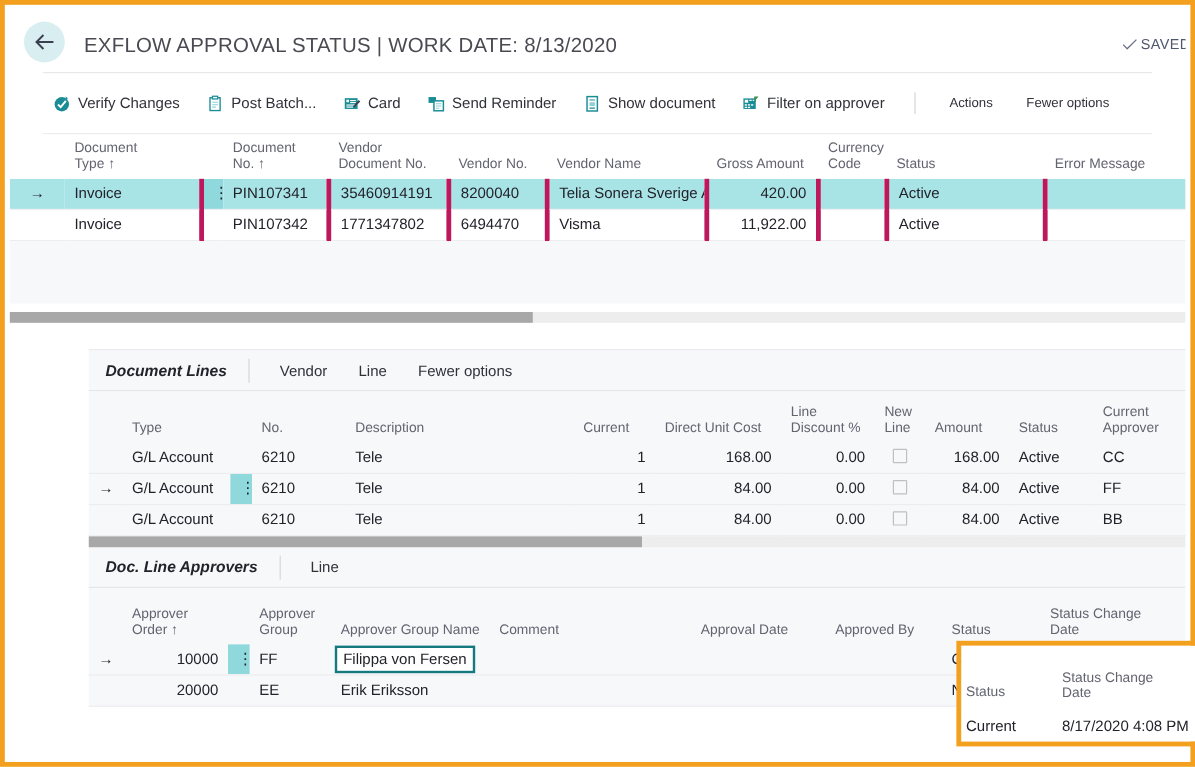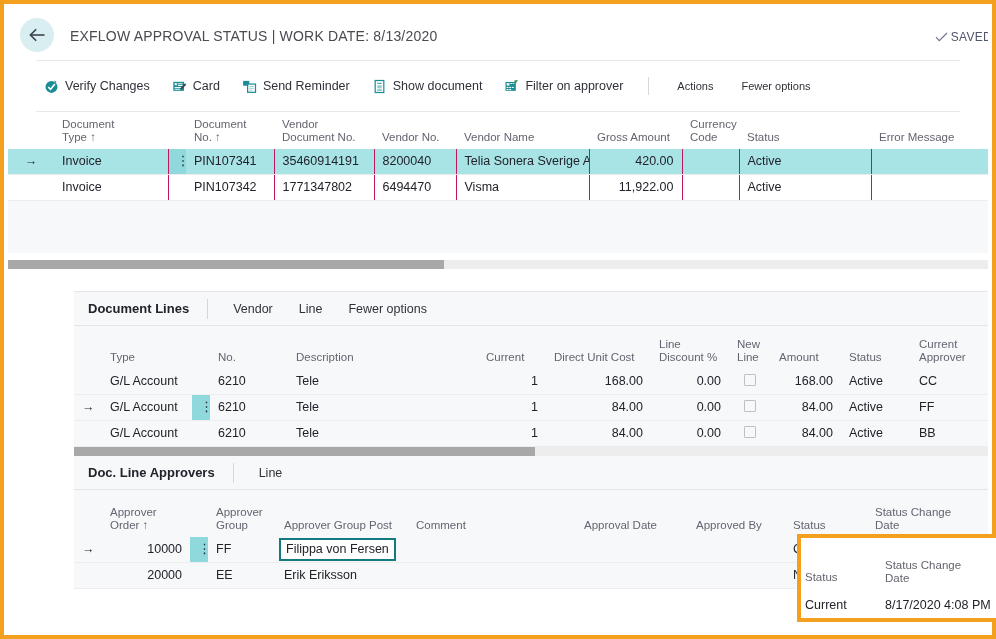--- a/index.html
+++ b/index.html
@@ -32,21 +32,21 @@
   .back-btn {
     position: absolute; left: 12px; top: 10px;
     width: 34px; height: 34px; border-radius: 50%;
     background: #D8EEF0;
     display: flex; align-items: center; justify-content: center;
     cursor: pointer;
   }
   .back-btn svg { display:block; }
   .page-title {
     position: absolute; left: 62px; top: 20px;
-    font-size: 14px; letter-spacing: .2px;
+    font-size: 17px; letter-spacing: .2px;
     color: #4A4A52;
   }
   .saved-wrap {
     position: absolute; right: -4px; top: 22px;
     display: flex; align-items: center; gap: 3px;
     font-size: 12px; color: #50566B; letter-spacing: .3px;
     white-space: nowrap;
   }
   .saved-check { width: 13px; height: 10px; display:block; }
 
@@ -94,21 +94,21 @@
   .grid td {
     font-size: 12.5px;
     color: #22222A;
     padding: 4px 8px;
     line-height: 17px;
     white-space: nowrap;
     overflow: hidden;
   }
   .num { text-align: right; }
   .link { color: #1A8C96; }
-  .vline { border-right: 1px solid #be185d; }
+  .vline { border-right: 4px solid #be185d; }
   .rowline td { border-bottom: 1px solid #EDEDF0; }
 
   
   .maingrid-wrap {
     position: relative;
     height: 148px;
     background: #ffffff;
     overflow: hidden;
   }
   .maingrid-wrap .grid { margin-top: 6px; }
@@ -141,21 +141,21 @@
   }
   .card-bar {
     display: flex; align-items: center;
     height: 34px;
     padding-left: 10px;
     border-bottom: 1px solid #E6E6EA;
     background: #F7F8FA;
     white-space: nowrap;
   }
   .card-title {
-    font-size: 13px; font-weight: bold; color: #22222A; padding: 0 14px 0 4px;
+    font-size: 13px; font-weight: bold; color: #22222A; padding: 0 14px 0 4px; font-style: italic;
   }
   .card-sep { width:1px; height: 20px; background:#D6D6DB; margin: 0 12px 0 4px; }
   .card-act { font-size: 12.5px; color: #31313A; padding: 0 13px; cursor: pointer; }
 
   .card-body { background: #F7F8FA; padding-top: 12px; }
   .card .grid th { color: #646470; }
   .card .grid td { color: #22222A; }
 
   .chk {
     display: inline-block; width: 12px; height: 12px;
@@ -214,20 +214,30 @@
 
       <div class="cmd">
         <svg class="ic" viewBox="0 0 16 16">
           <circle cx="8" cy="8.4" r="6.4" fill="#1A8C96"></circle>
           <path d="M4.6 8.6 L7 11 L11.6 5.4" fill="none" stroke="#ffffff" stroke-width="1.7"></path>
           <path d="M11.3 1.6 L13.6 3.1 L11.6 4" fill="#1A8C96"></path>
         </svg>
         <span>Verify Changes</span>
       </div>
 
+      <div class="cmd">
+        <svg class="ic" viewBox="0 0 16 16">
+          <rect x="3.2" y="2.6" width="9" height="11.4" fill="none" stroke="#1A8C96" stroke-width="1.2"></rect>
+          <rect x="5.4" y="1.3" width="4.6" height="2.4" fill="#ffffff" stroke="#1A8C96" stroke-width="1.1"></rect>
+          <line x1="5.2" y1="6.6" x2="10.2" y2="6.6" stroke="#8ED0D4" stroke-width="1"></line>
+          <line x1="5.2" y1="8.8" x2="10.2" y2="8.8" stroke="#8ED0D4" stroke-width="1"></line>
+          <line x1="5.2" y1="11" x2="8.4" y2="11" stroke="#8ED0D4" stroke-width="1"></line>
+        </svg>
+        <span>Post Batch...</span>
+      </div>
 
       <div class="cmd">
         <svg class="ic" viewBox="0 0 16 16">
           <rect x="1.4" y="3" width="11.4" height="9.6" fill="#1A8C96"></rect>
           <rect x="2.8" y="4.4" width="2.4" height="2.2" fill="#ffffff"></rect>
           <rect x="6.2" y="4.6" width="5" height="1" fill="#ffffff"></rect>
           <rect x="6.2" y="6.4" width="5" height="1" fill="#ffffff"></rect>
           <rect x="2.8" y="8.6" width="8.4" height="1" fill="#ffffff"></rect>
           <rect x="2.8" y="10.4" width="6" height="1" fill="#ffffff"></rect>
           <path d="M13.8 4.6 L15.2 6 L10.6 10.6 L8.8 11.2 L9.4 9.4 Z" fill="#3A4050"></path>
@@ -497,21 +507,21 @@
               <th></th>
               <th class="num">
                 <span>Approver</span><br>
                 <span>Order ↑</span>
               </th>
               <th></th>
               <th>
                 <span>Approver</span><br>
                 <span>Group</span>
               </th>
-              <th><span>Approver Group Post</span></th>
+              <th><span>Approver Group Name</span></th>
               <th><span>Comment</span></th>
               <th class="num"><span>Approval Date</span></th>
               <th><span>Approved By</span></th>
               <th><span>Status</span></th>
               <th>
                 <span>Status Change</span><br>
                 <span>Date</span>
               </th>
             </tr>
           </thead>

